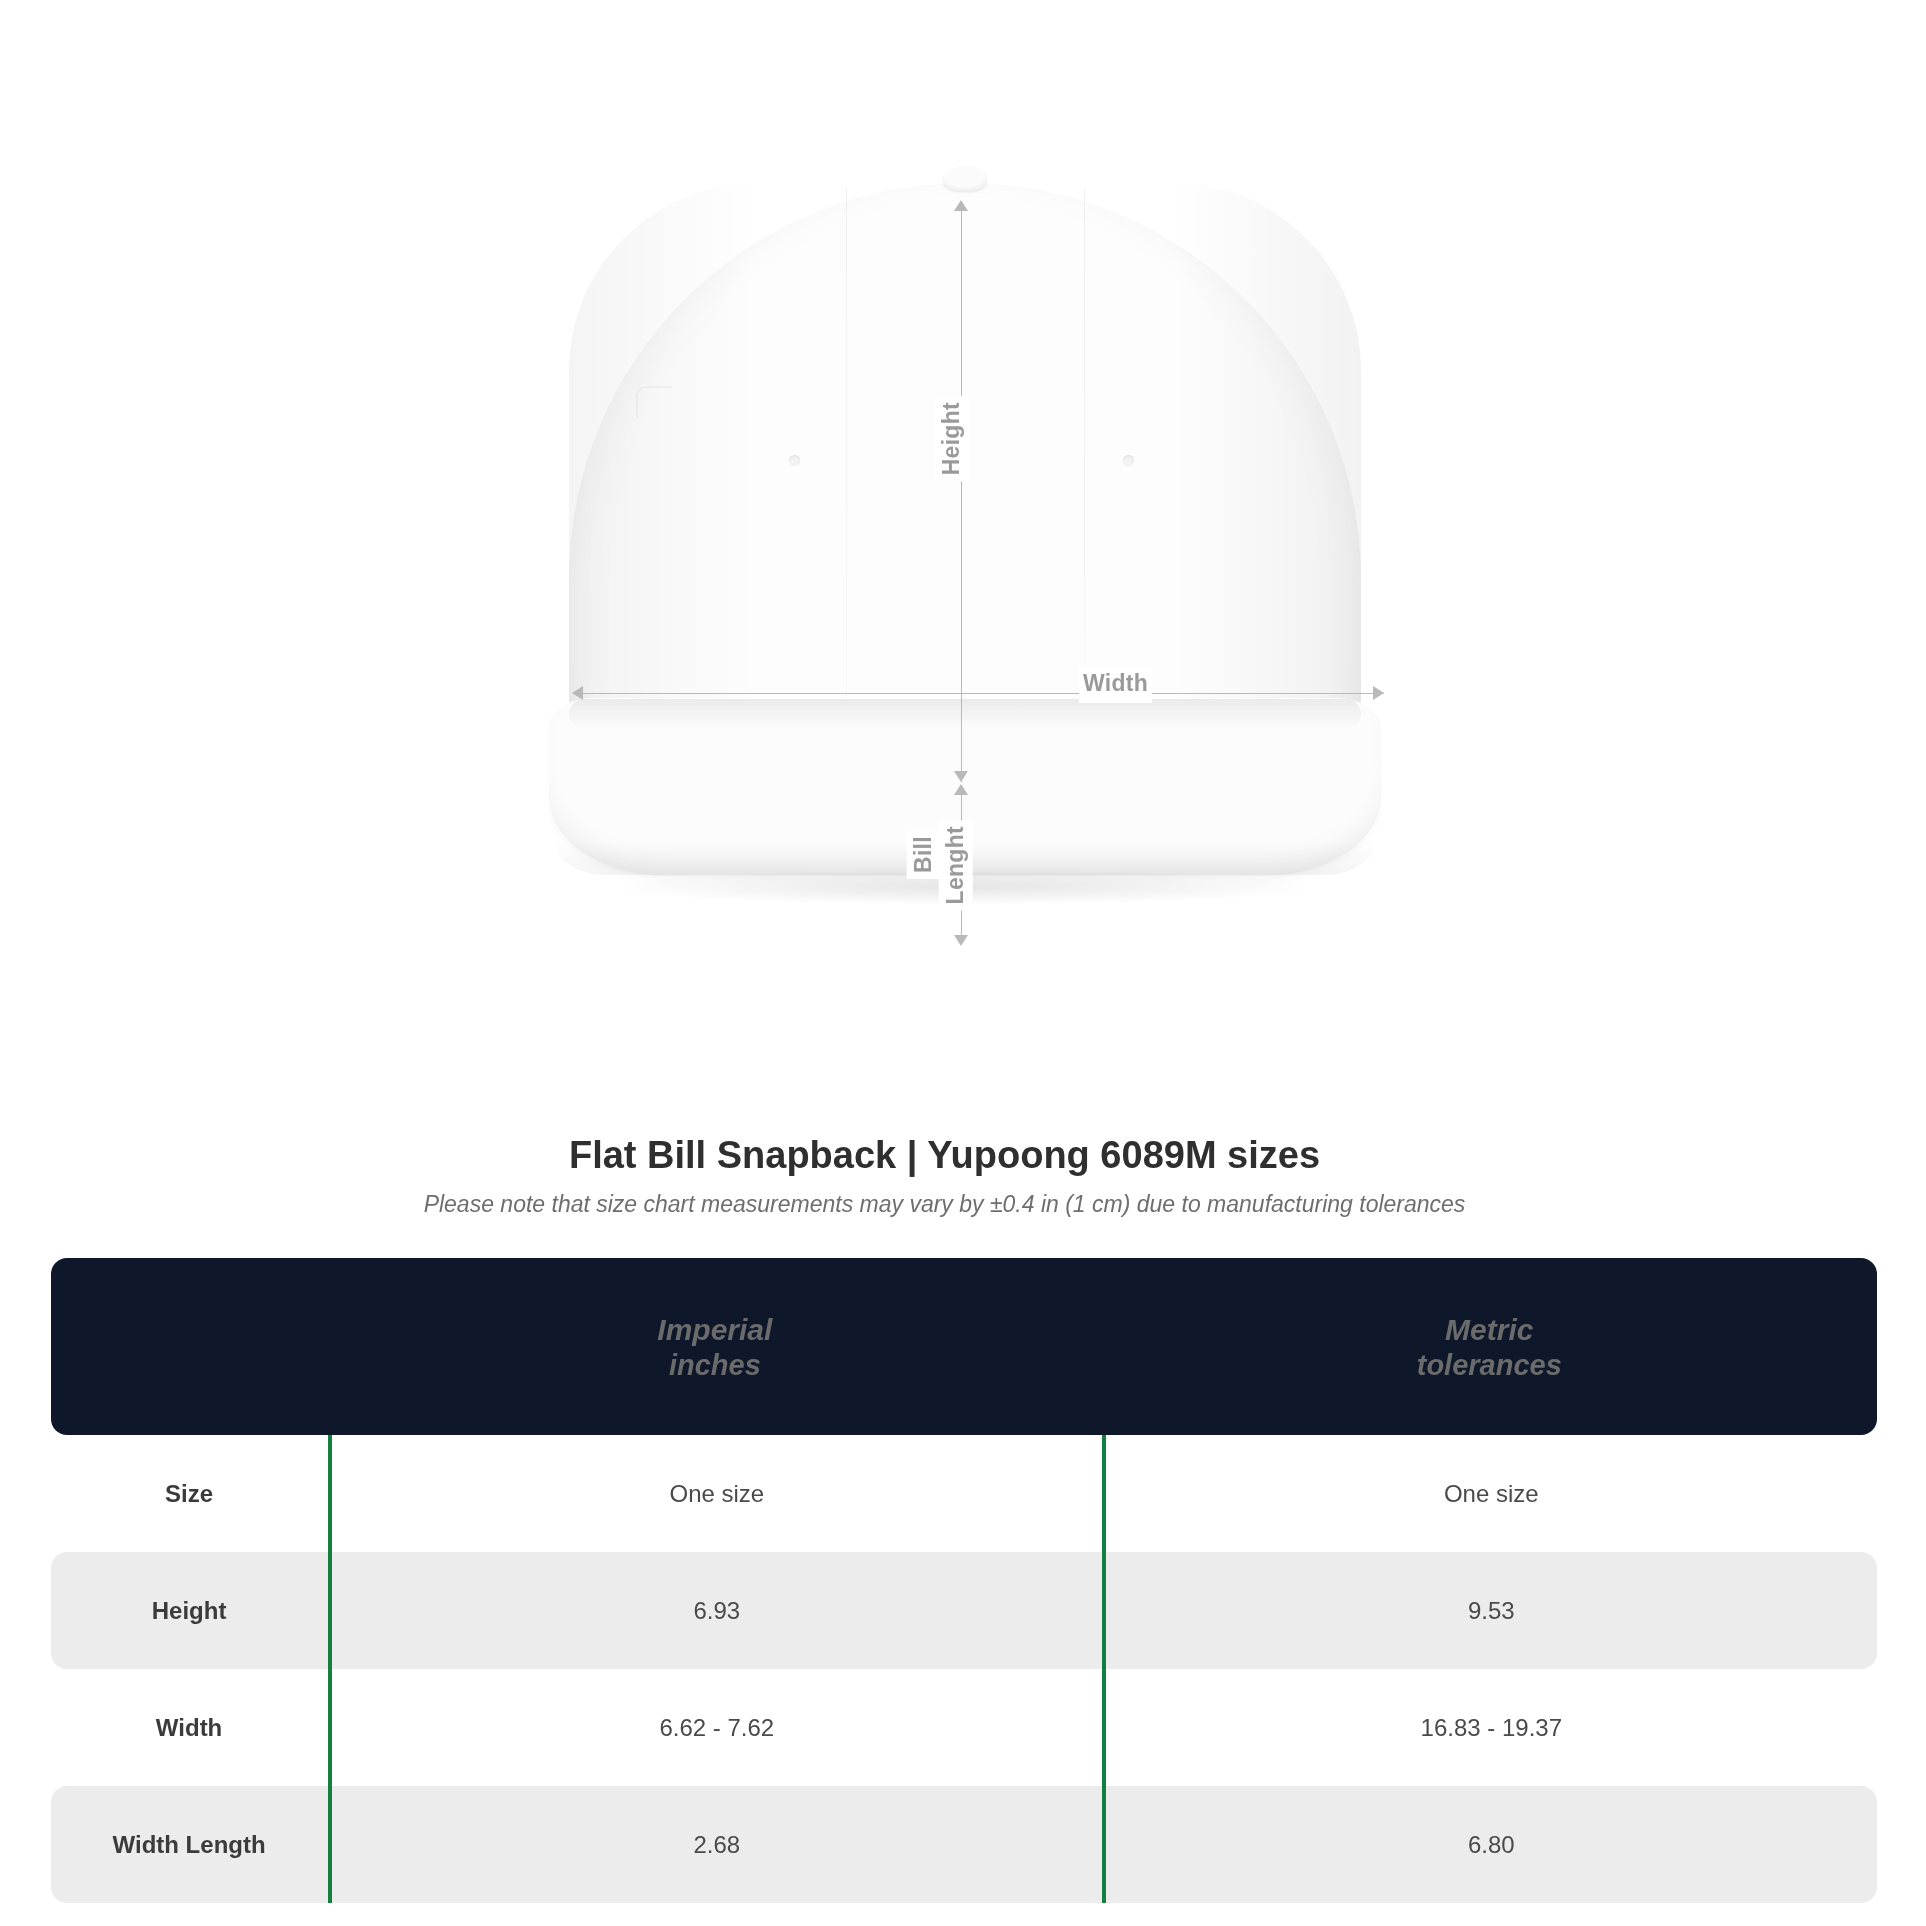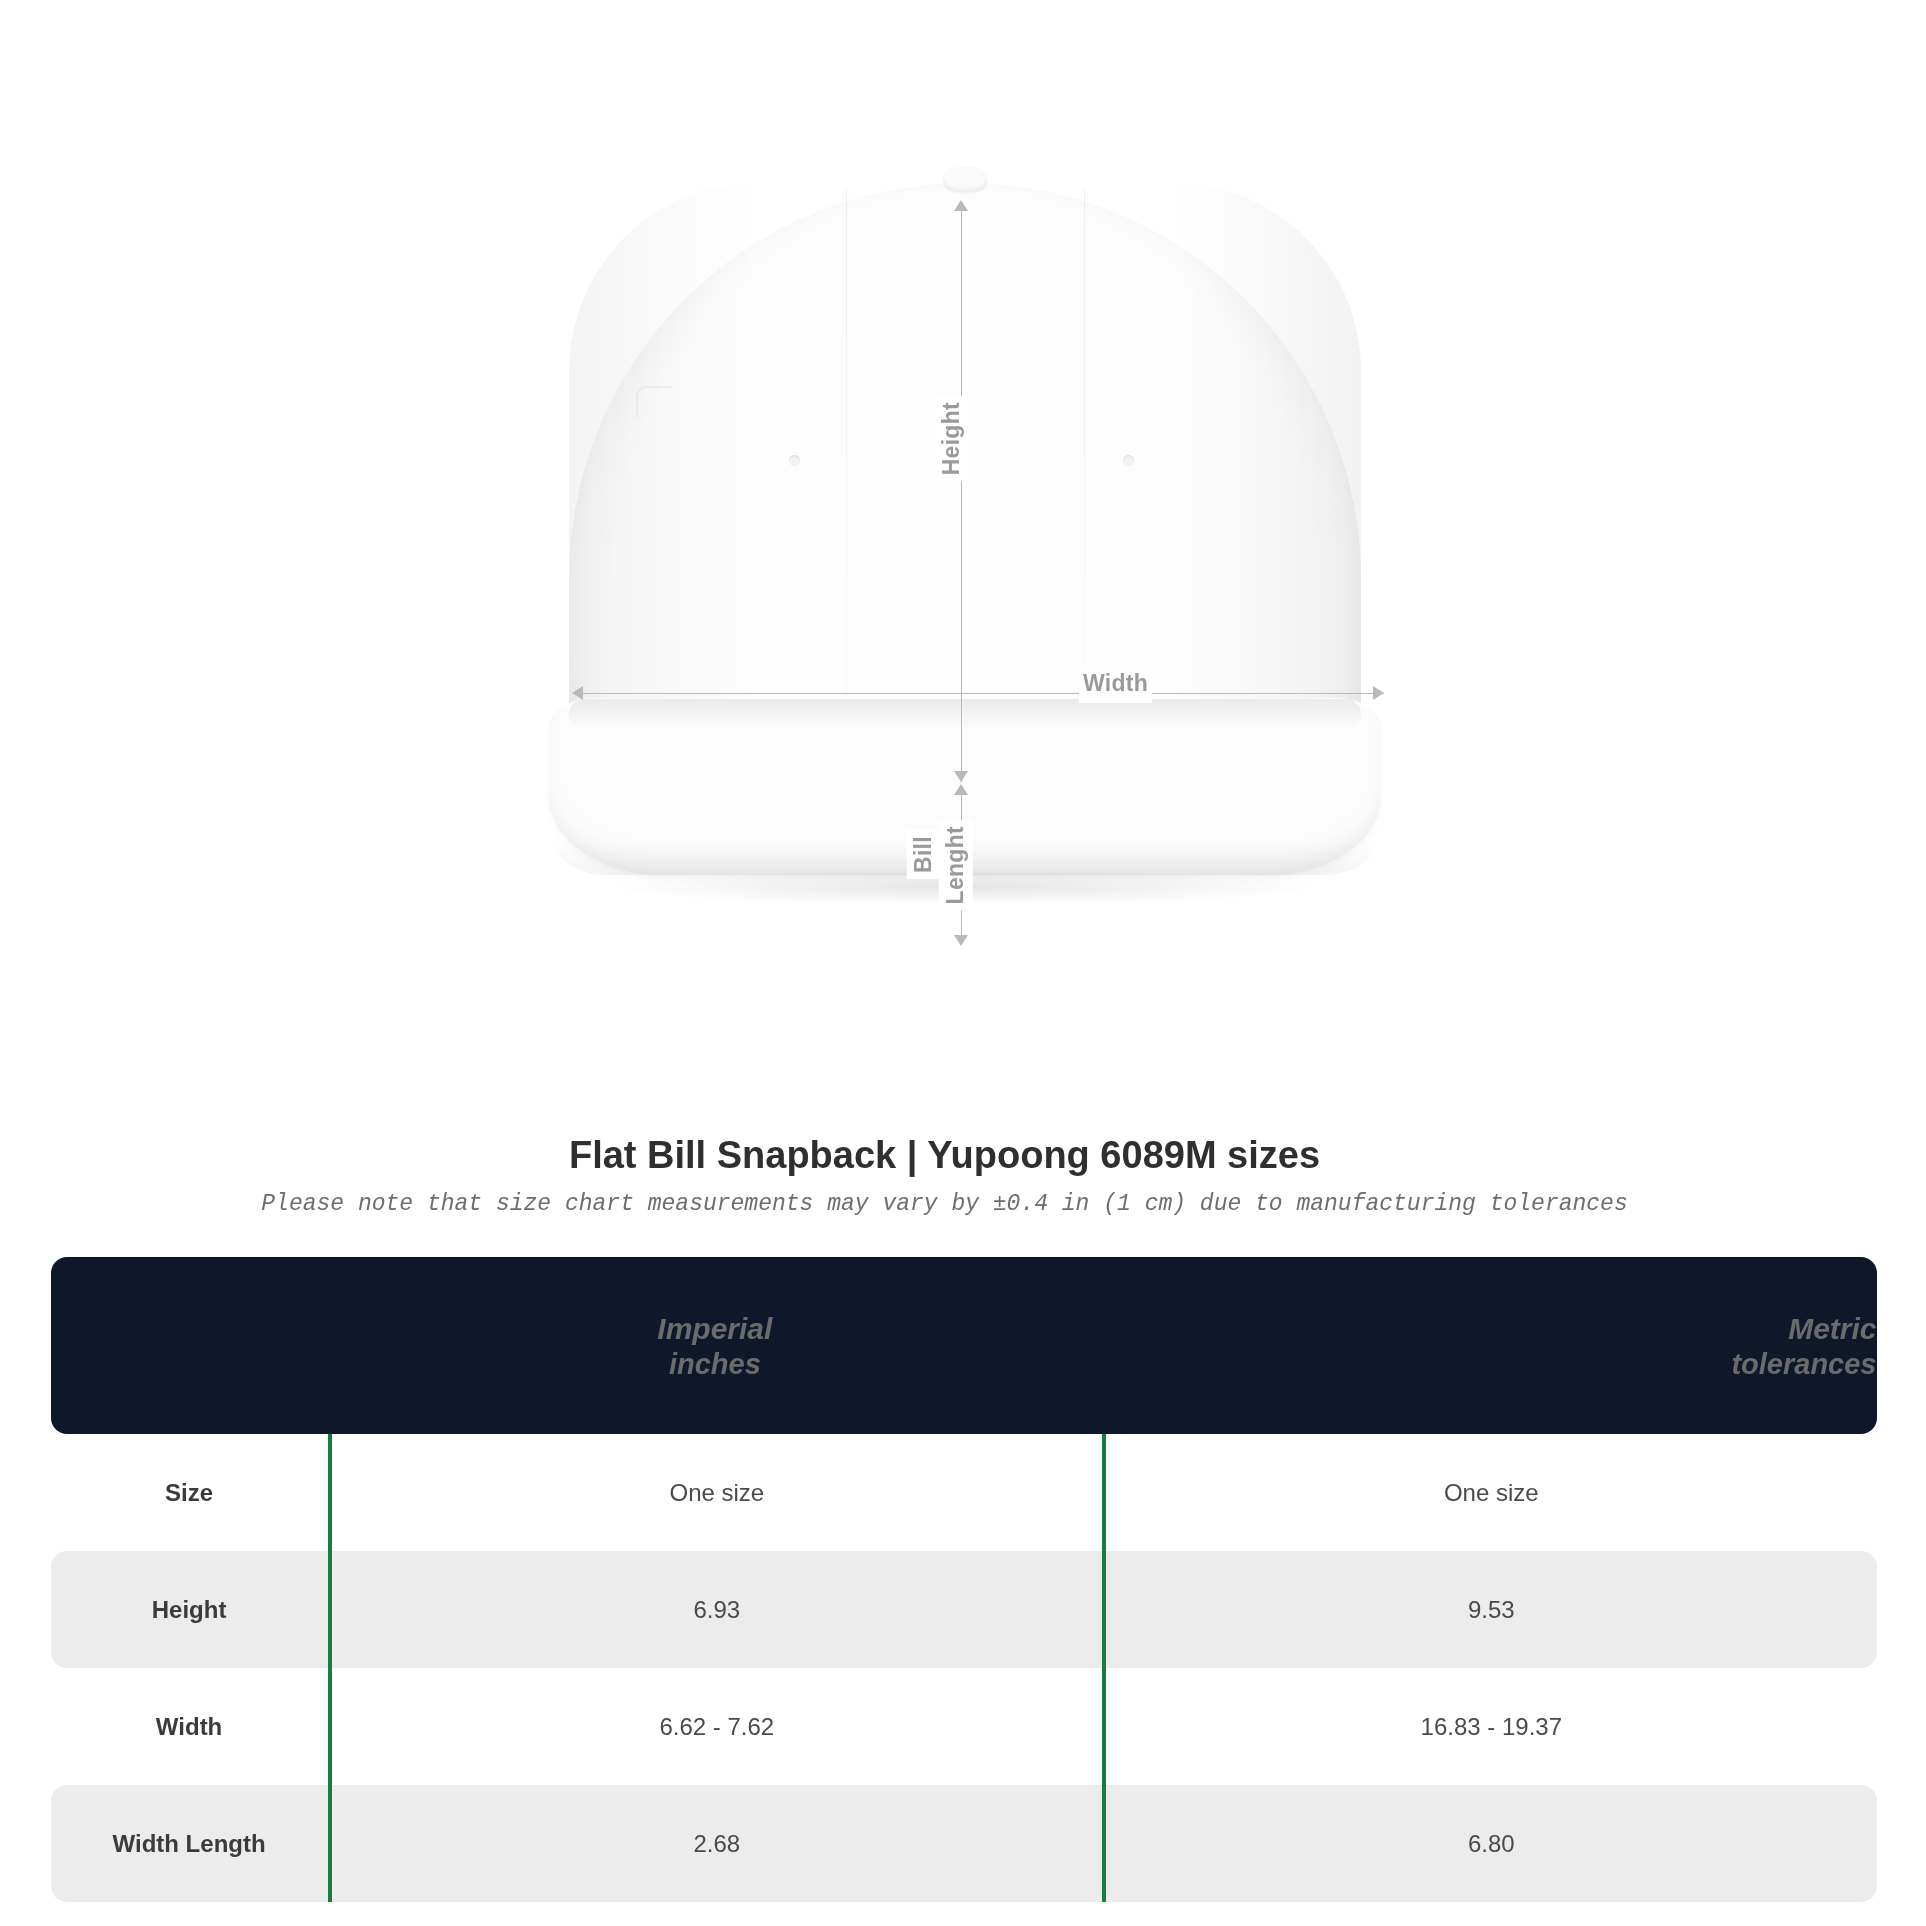--- a/index.html
+++ b/index.html
@@ -204,21 +204,20 @@
     font-size: 38px;
     font-weight: bold;
     color: #2f2f2f;
     margin: 0 0 14px 0;
   }
   .chart-note {
     font-size: 23px;
     font-style: italic;
     color: #6e6e6e;
     margin: 0;
-    font-family: Liberation Mono, monospace;
   }
 
   
   .table-wrap {
     margin: 40px auto 0 auto;
     width: 1826px;
   }
   table.size-table {
     width: 100%;
     border-collapse: separate;
@@ -229,21 +228,21 @@
   table.size-table td {
     text-align: center;
     vertical-align: middle;
   }
   .head-row th {
     background: #0f172a;
     padding: 30px 0 30px 0;
     height: 117px;
   }
   .head-row th:first-child  { border-radius: 16px 0 0 16px; }
-  .head-row th:last-child   { border-radius: 0 16px 16px 0; text-align: right; }
+  .head-row th:last-child   { border-radius: 0 16px 16px 0; }
   .unit-system {
     display: block;
     font-size: 30px;
     font-style: italic;
     font-weight: bold;
     color: #6b6b6b;
     line-height: 1.25;
   }
   .unit-name {
     display: block;

